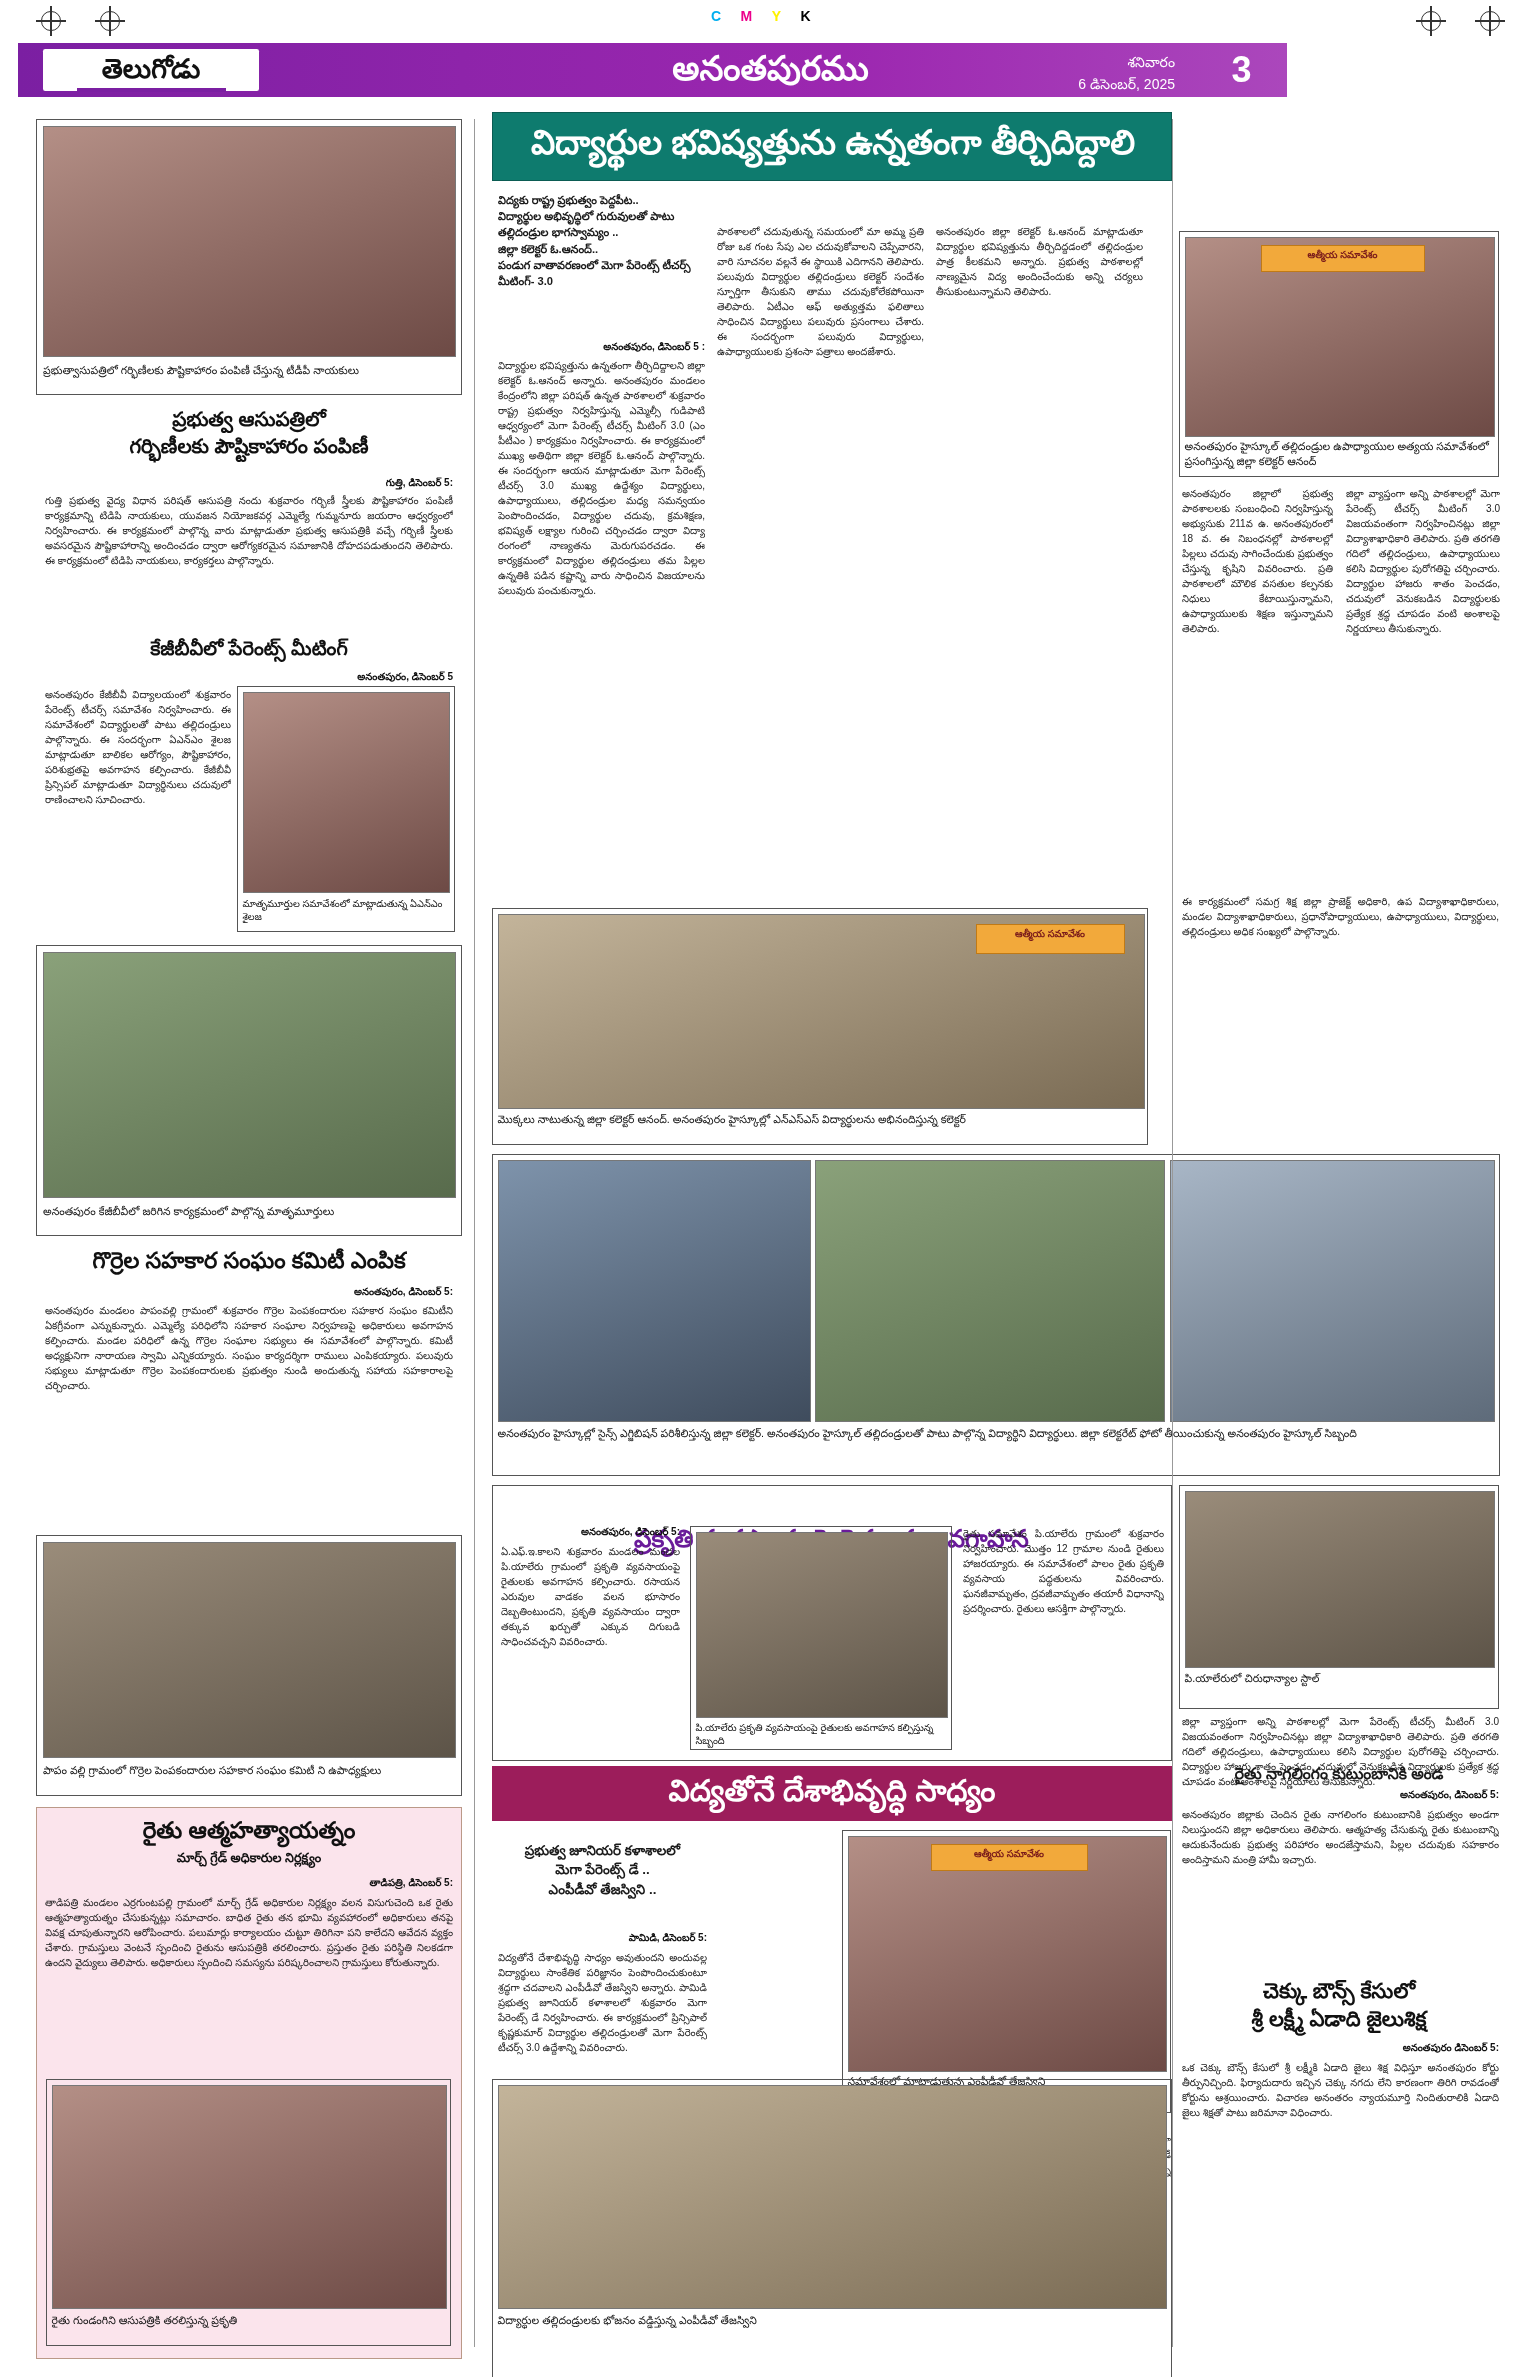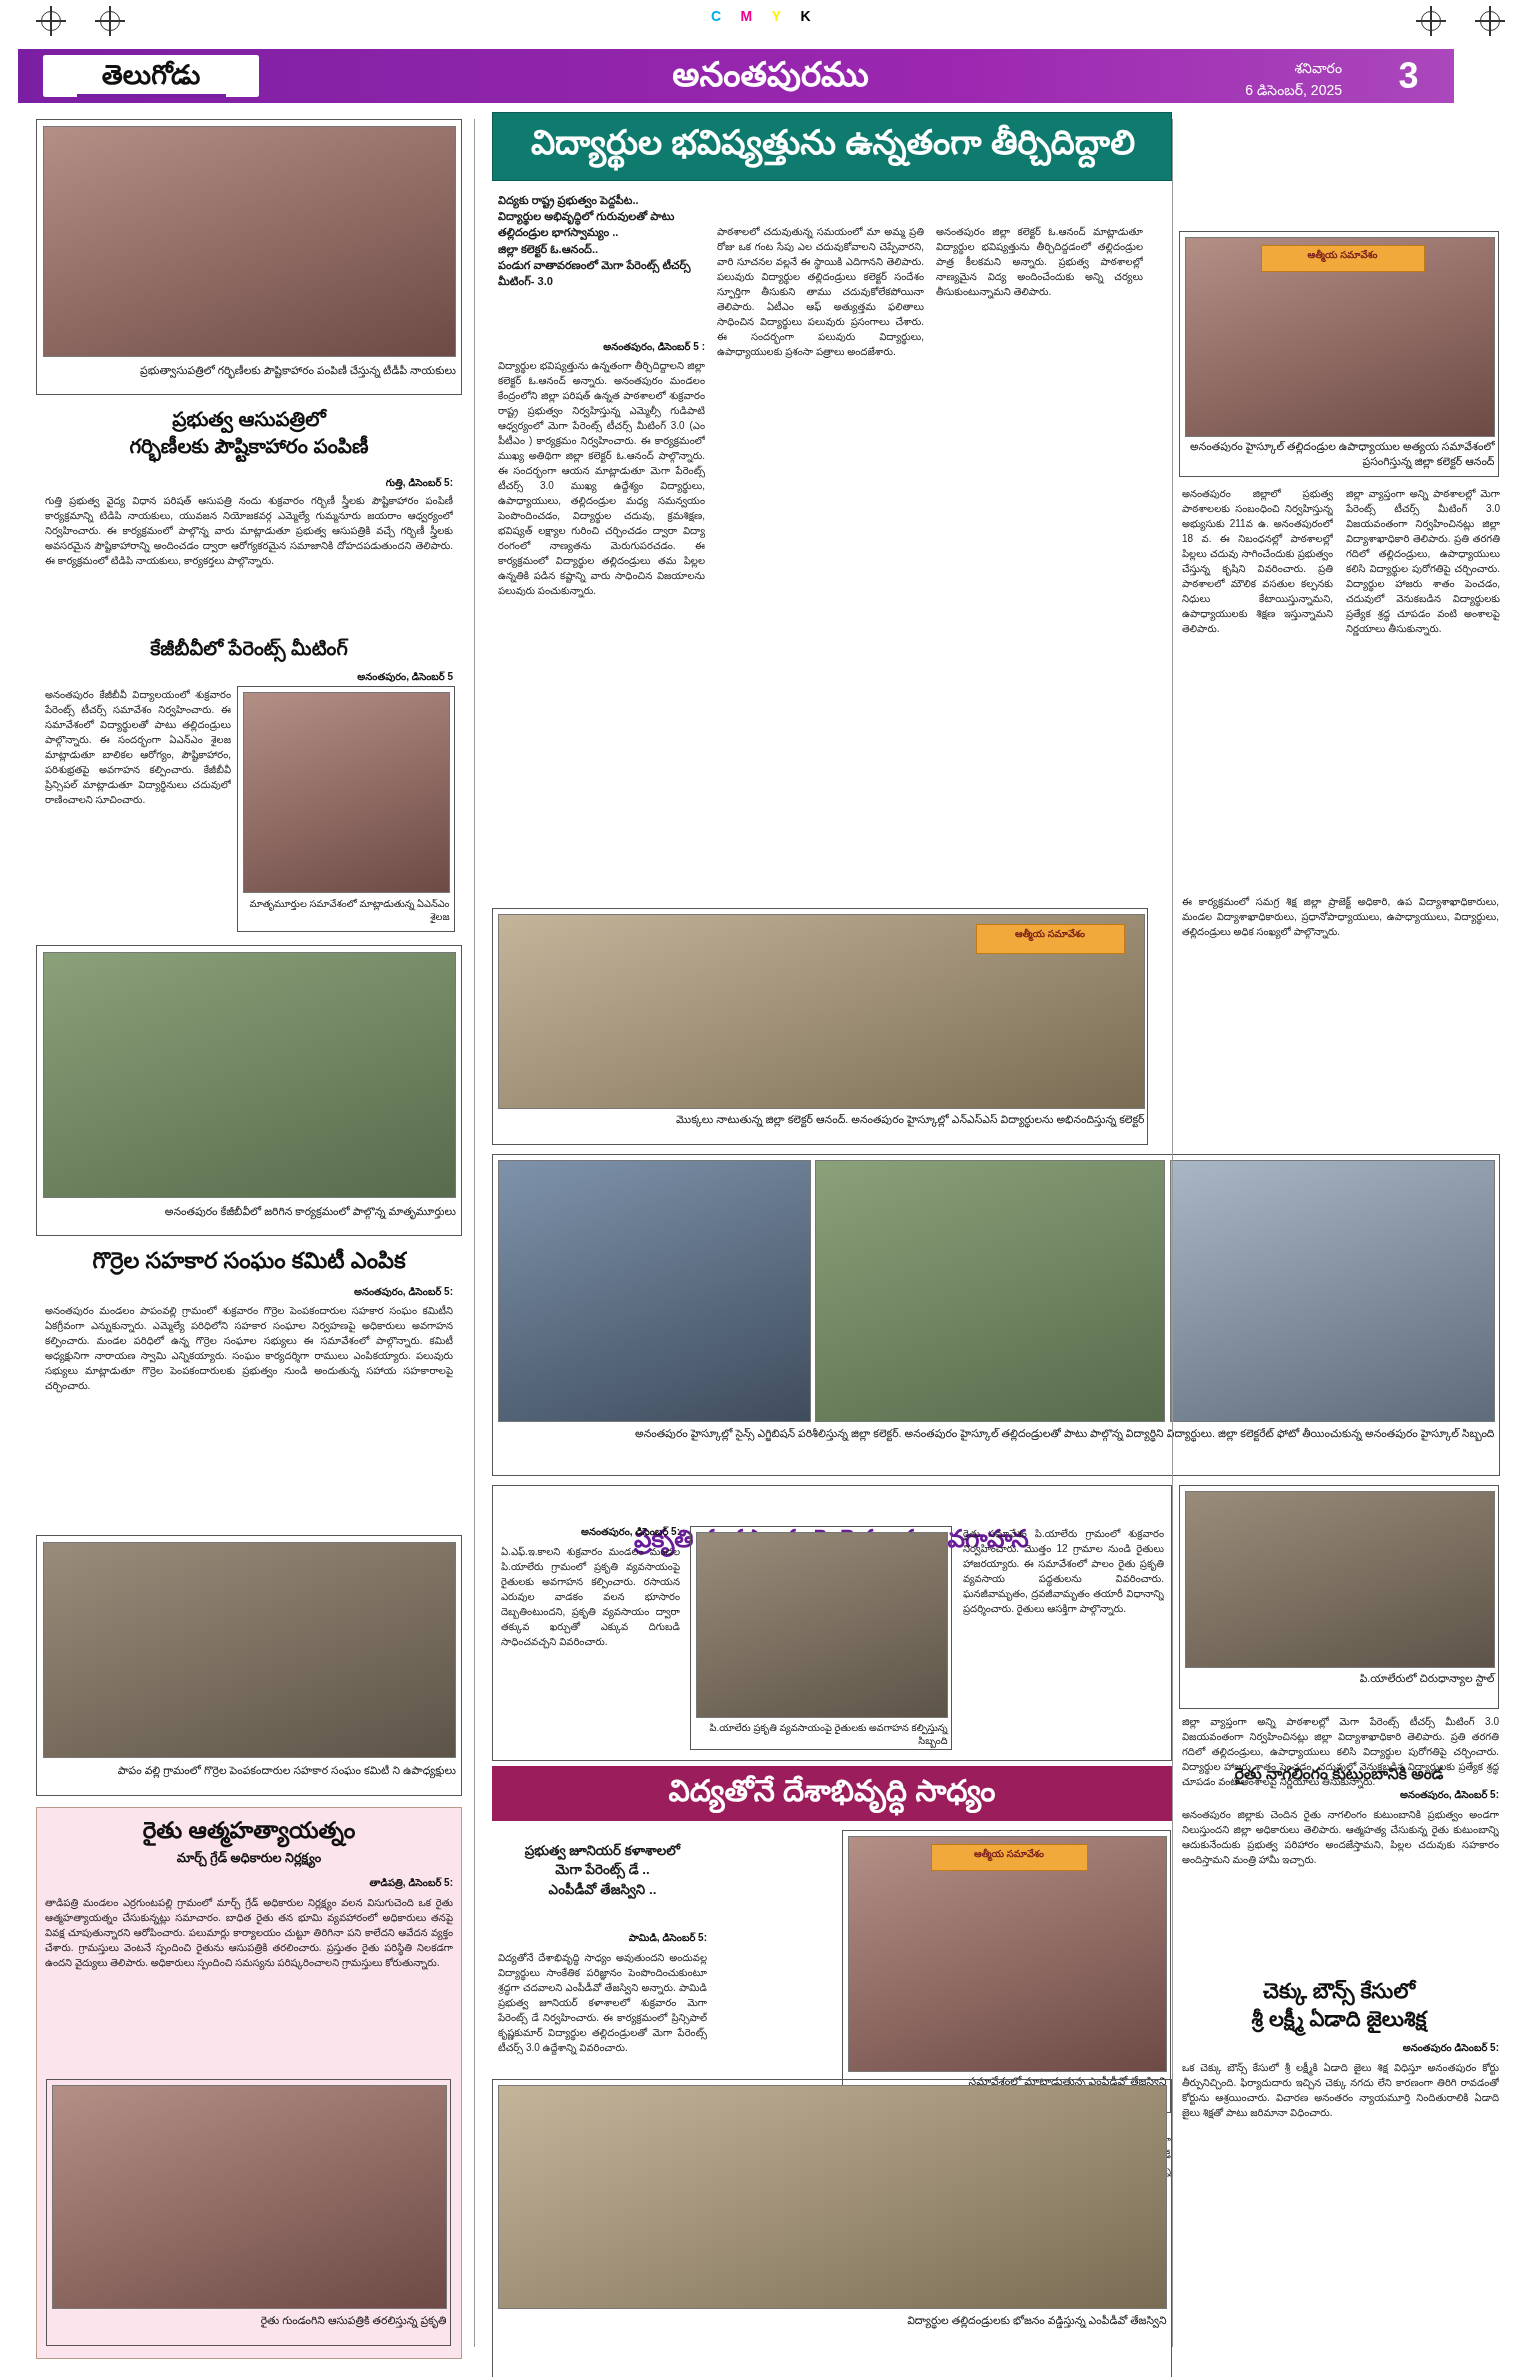--- a/index.html
+++ b/index.html
@@ -20,30 +20,30 @@
     content:""; position:absolute; background:#333;
   }
   .regmark:before { left:14px; top:0; width:1.5px; height:30px; }
   .regmark:after { top:14px; left:0; width:30px; height:1.5px; }
   .regcircle { position:absolute; left:5.2px; top:5.2px; width:19.4px; height:19.4px; border:1.5px solid #333; border-radius:50%; }
   .cmyk { position:absolute; left:0; top:7.5px; width:1541px; text-align:center; font-size:14px; letter-spacing:19.4px; font-weight:bold; }
   .cmyk span { font-weight:bold; }
   .c { color:#00AEEF; } .m { color:#EC008C; } .y { color:#FFF200; } .k { color:#000; }
 
   
-  .masthead { position:absolute; left:18px; top:49px; width:1436px; height:54px;
+  .masthead { position:absolute; left:18px; top:43px; width:1269px; height:54px;
     background:linear-gradient(90deg,#7B1FA2 0%, #8E24AA 35%, #9C27B0 65%, #AB47BC 100%); }
   .logo-box { position:absolute; left:25px; top:6px; width:216px; height:42px; background:#fff; border-radius:2.2px; }
   .logo-text { position:absolute; left:0; top:4.5px; width:216px; text-align:center; font-size:27px; font-weight:bold; color:#111; }
   .logo-underline { position:absolute; left:34px; top:39px; width:149px; height:3.7px; background:#7B1FA2; }
   .mast-title { position:absolute; left:447px; top:6px; width:611px; text-align:center; font-size:34px; font-weight:bold; color:#fff; }
   .mast-date { position:absolute; right:112px; top:9px; width:238px; text-align:right; color:#fff; font-size:14px; line-height:1.55; }
   .page-no { position:absolute; right:19.4px; top:6px; width:52px; text-align:center; font-size:36px; font-weight:bold; color:#fff; }
   .photo { position:absolute; background:#b9c7b0; border:0.7px solid #777; overflow:hidden; }
-  .cap { position:absolute; font-size:10.8px; line-height:1.35; text-align:right; color:#111; }
+  .cap { position:absolute; font-size:10.8px; line-height:1.35; text-align:left; color:#111; }
   .hl { position:absolute; text-align:center; font-weight:bold; color:#111; }
   .body { position:absolute; font-size:10px; line-height:1.5; text-align:justify; color:#1b1b1b; }
   .dateline { position:absolute; font-size:10px; font-weight:bold; text-align:right; }
 
   
   .banner1 { position:absolute; left:492px; top:112px; width:680px; height:69px;
      background:#0E7B6E; border:1.5px solid #0b5c53; }
   .banner1 .t { position:absolute; left:0; top:10.4px; width:680px; text-align:center; font-size:34px; font-weight:bold; color:#fff; }
 
   .banner2 { position:absolute; left:492px; top:1766px; width:680px; height:55px;

